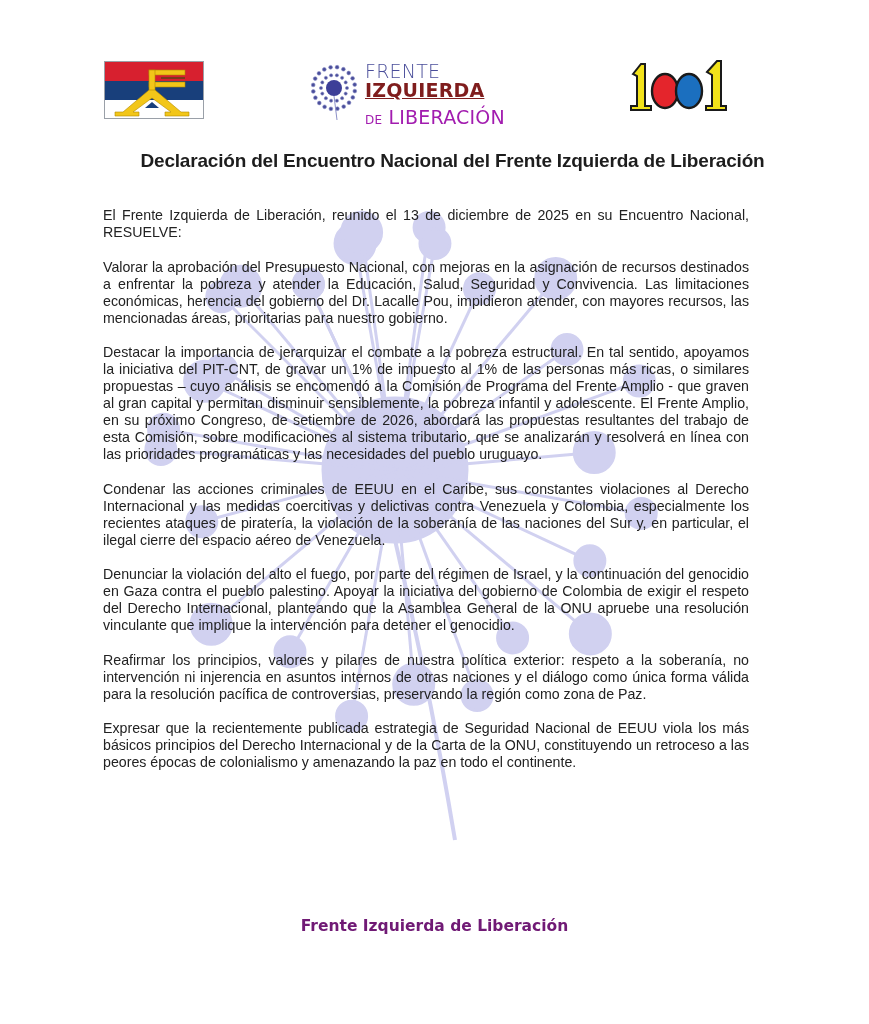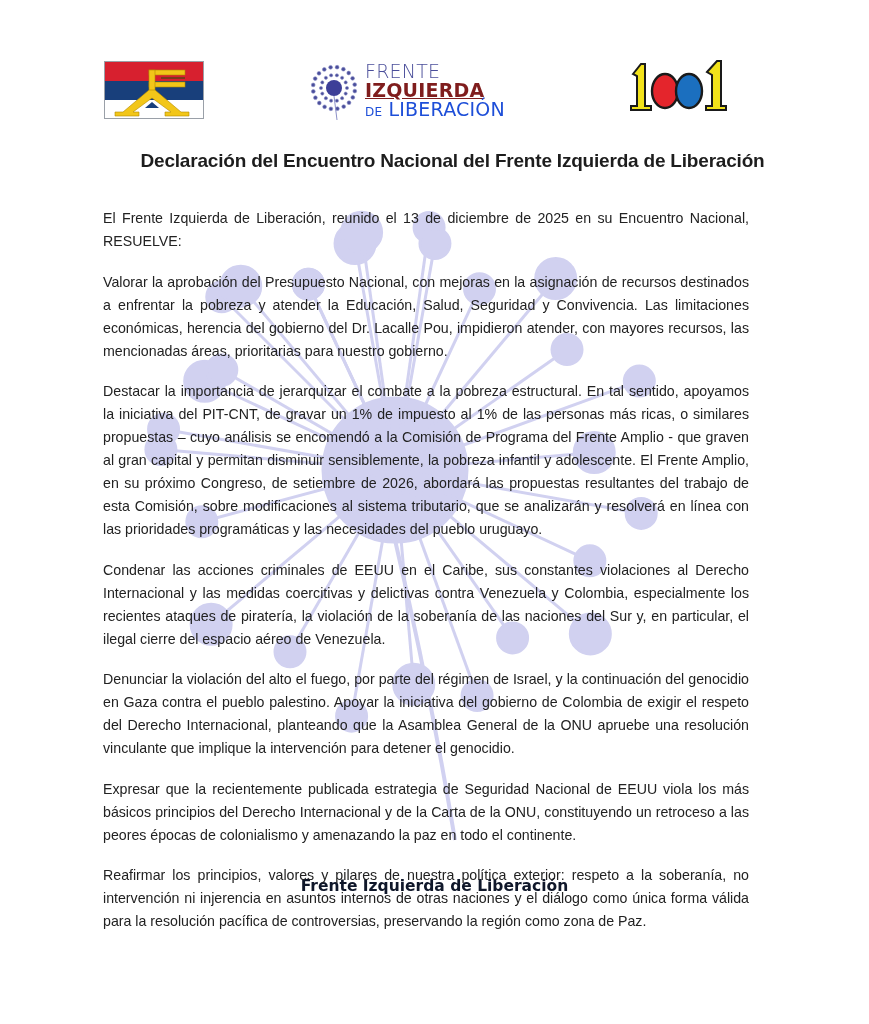--- a/index.html
+++ b/index.html
@@ -14,41 +14,41 @@
   .logo-flag .s1 { top: 0; height: 19px; background: #d7202f; }
   .logo-flag .s2 { top: 19px; height: 19px; background: #183f7b; }
   .logo-flag .s3 { top: 38px; height: 20px; background: #ffffff; }
   .logo-flag svg { position: absolute; left: 0; top: 0; }
 
   .logo-fil { position: absolute; left: 310px; top: 60px; width: 225px; height: 62px; }
   .logo-fil svg.flower { position: absolute; left: 0; top: 0; }
   .logo-fil .t { position: absolute; left: 55px; font-family: "DejaVu Sans", sans-serif; line-height: 1; letter-spacing: 0.2px; }
   .logo-fil .t1 { top: 2px; font-size: 19px; color: #4a4e9a; font-weight: 300; }
   .logo-fil .t2 { top: 21px; font-size: 19px; color: #7f1d1d; font-weight: bold; text-decoration: underline; }
-  .logo-fil .t3 { top: 40px; font-size: 19px; color: #1d4ed8; }
+  .logo-fil .t3 { top: 48px; font-size: 19px; color: #a21caf; }
   .logo-fil .t3 .small { font-size: 12px; }
 
   .logo-1001 { position: absolute; left: 627px; top: 60px; width: 100px; height: 52px; }
 
   
   .watermark { position: absolute; left: 0; top: 0; width: 869px; height: 1024px; pointer-events: none; }
 
   
   .doc-title { position: absolute; left: 0; width: 869px; top: 150px; text-align: center;
                font-family: "Liberation Sans", sans-serif; font-size: 19px; font-weight: bold; color: #1d1d1d;
                letter-spacing: -0.2px; padding-left: 18px; }
 
   
   .body { position: absolute; left: 103px; width: 646px; top: 207px; }
   .para { margin: 0 0 17.5px 0; font-family: "Liberation Sans", sans-serif; font-size: 14.2px;
-          line-height: 23px; text-align: justify; color: #222; position: relative; z-index: 2; }
+          line-height: 17px; text-align: justify; color: #222; position: relative; z-index: 2; }
 
   .signature { position: absolute; left: 0; width: 869px; text-align: center;
                font-family: "DejaVu Sans", sans-serif; font-weight: bold; font-size: 15.5px; }
-  .sig1 { top: 877px; color: #0f172a; }
+  .sig1 { top: 917px; color: #701a75; }
   .sig2 { top: 949px; color: #3b5589; }
 </style>
 </head>
 <body>
 
 <div class="page">
 
   <svg class="watermark" width="869" height="1024" viewBox="0 0 869 1024">
     <g id="wm" fill="#c9c9ee" stroke="#c9c9ee" stroke-width="3" opacity="0.85">
         <circle cx="395" cy="470" r="72"></circle>
@@ -185,18 +185,18 @@
   </svg>
 
   <div class="doc-title">Declaración del Encuentro Nacional del Frente Izquierda de Liberación</div>
 
   <div class="body">
     <p class="para">El Frente Izquierda de Liberación, reunido el 13 de diciembre de 2025 en su Encuentro Nacional, RESUELVE:</p>
     <p class="para">Valorar la aprobación del Presupuesto Nacional, con mejoras en la asignación de recursos destinados a enfrentar la pobreza y atender la Educación, Salud, Seguridad y Convivencia. Las limitaciones económicas, herencia del gobierno del Dr. Lacalle Pou, impidieron atender, con mayores recursos, las mencionadas áreas, prioritarias para nuestro gobierno.</p>
     <p class="para">Destacar la importancia de jerarquizar el combate a la pobreza estructural. En tal sentido, apoyamos la iniciativa del PIT-CNT, de gravar un 1% de impuesto al 1% de las personas más ricas, o similares propuestas – cuyo análisis se encomendó a la Comisión de Programa del Frente Amplio - que graven al gran capital y permitan disminuir sensiblemente, la pobreza infantil y adolescente. El Frente Amplio, en su próximo Congreso, de setiembre de 2026, abordará las propuestas resultantes del trabajo de esta Comisión, sobre modificaciones al sistema tributario, que se analizarán y resolverá en línea con las prioridades programáticas y las necesidades del pueblo uruguayo.</p>
     <p class="para">Condenar las acciones criminales de EEUU en el Caribe, sus constantes violaciones al Derecho Internacional y las medidas coercitivas y delictivas contra Venezuela y Colombia, especialmente los recientes ataques de piratería, la violación de la soberanía de las naciones del Sur y, en particular, el ilegal cierre del espacio aéreo de Venezuela.</p>
     <p class="para">Denunciar la violación del alto el fuego, por parte del régimen de Israel, y la continuación del genocidio en Gaza contra el pueblo palestino. Apoyar la iniciativa del gobierno de Colombia de exigir el respeto del Derecho Internacional, planteando que la Asamblea General de la ONU apruebe una resolución vinculante que implique la intervención para detener el genocidio.</p>
+    <p class="para">Reafirmar los principios, valores y pilares de nuestra política exterior: respeto a la soberanía, no intervención ni injerencia en asuntos internos de otras naciones y el diálogo como única forma válida para la resolución pacífica de controversias, preservando la región como zona de Paz.</p>
     <p class="para">Expresar que la recientemente publicada estrategia de Seguridad Nacional de EEUU viola los más básicos principios del Derecho Internacional y de la Carta de la ONU, constituyendo un retroceso a las peores épocas de colonialismo y amenazando la paz en todo el continente.</p>
-    <p class="para">Reafirmar los principios, valores y pilares de nuestra política exterior: respeto a la soberanía, no intervención ni injerencia en asuntos internos de otras naciones y el diálogo como única forma válida para la resolución pacífica de controversias, preservando la región como zona de Paz.</p>
   </div>
 
   <div class="signature sig1">Frente Izquierda de Liberación</div>
 </div>
 
 </body></html>

